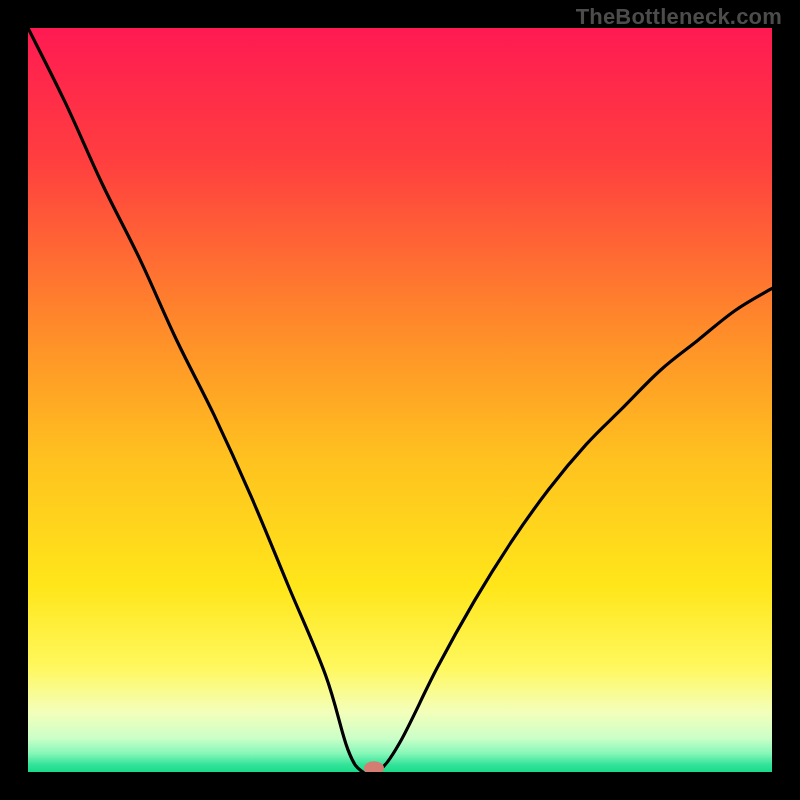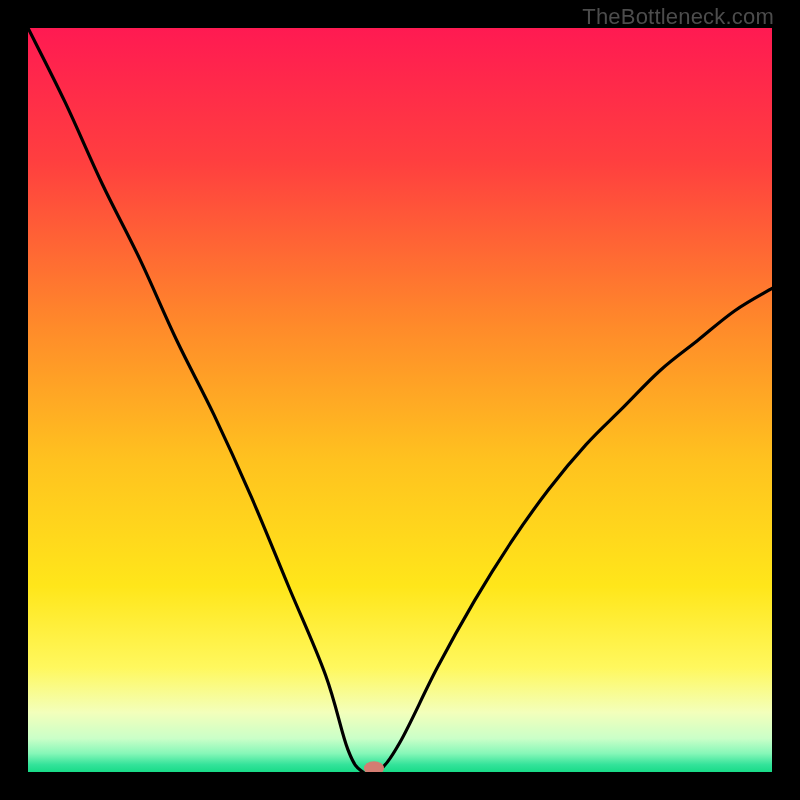--- a/index.html
+++ b/index.html
@@ -13,24 +13,24 @@
   }
   .frame {
     position: relative;
     width: 800px;
     height: 800px;
     background: #000;
   }
   .watermark {
     position: absolute;
     top: 4px;
-    right: 26px;
+    right: 18px;
     color: #4c4c4c;
     font-size: 22px;
-    font-weight: 400;
+    font-weight: 700;
     letter-spacing: 0.2px;
     z-index: 5;
   }
   .plot {
     position: absolute;
     left: 28px;
     top: 28px;
     width: 744px;
     height: 744px;
     overflow: hidden;

